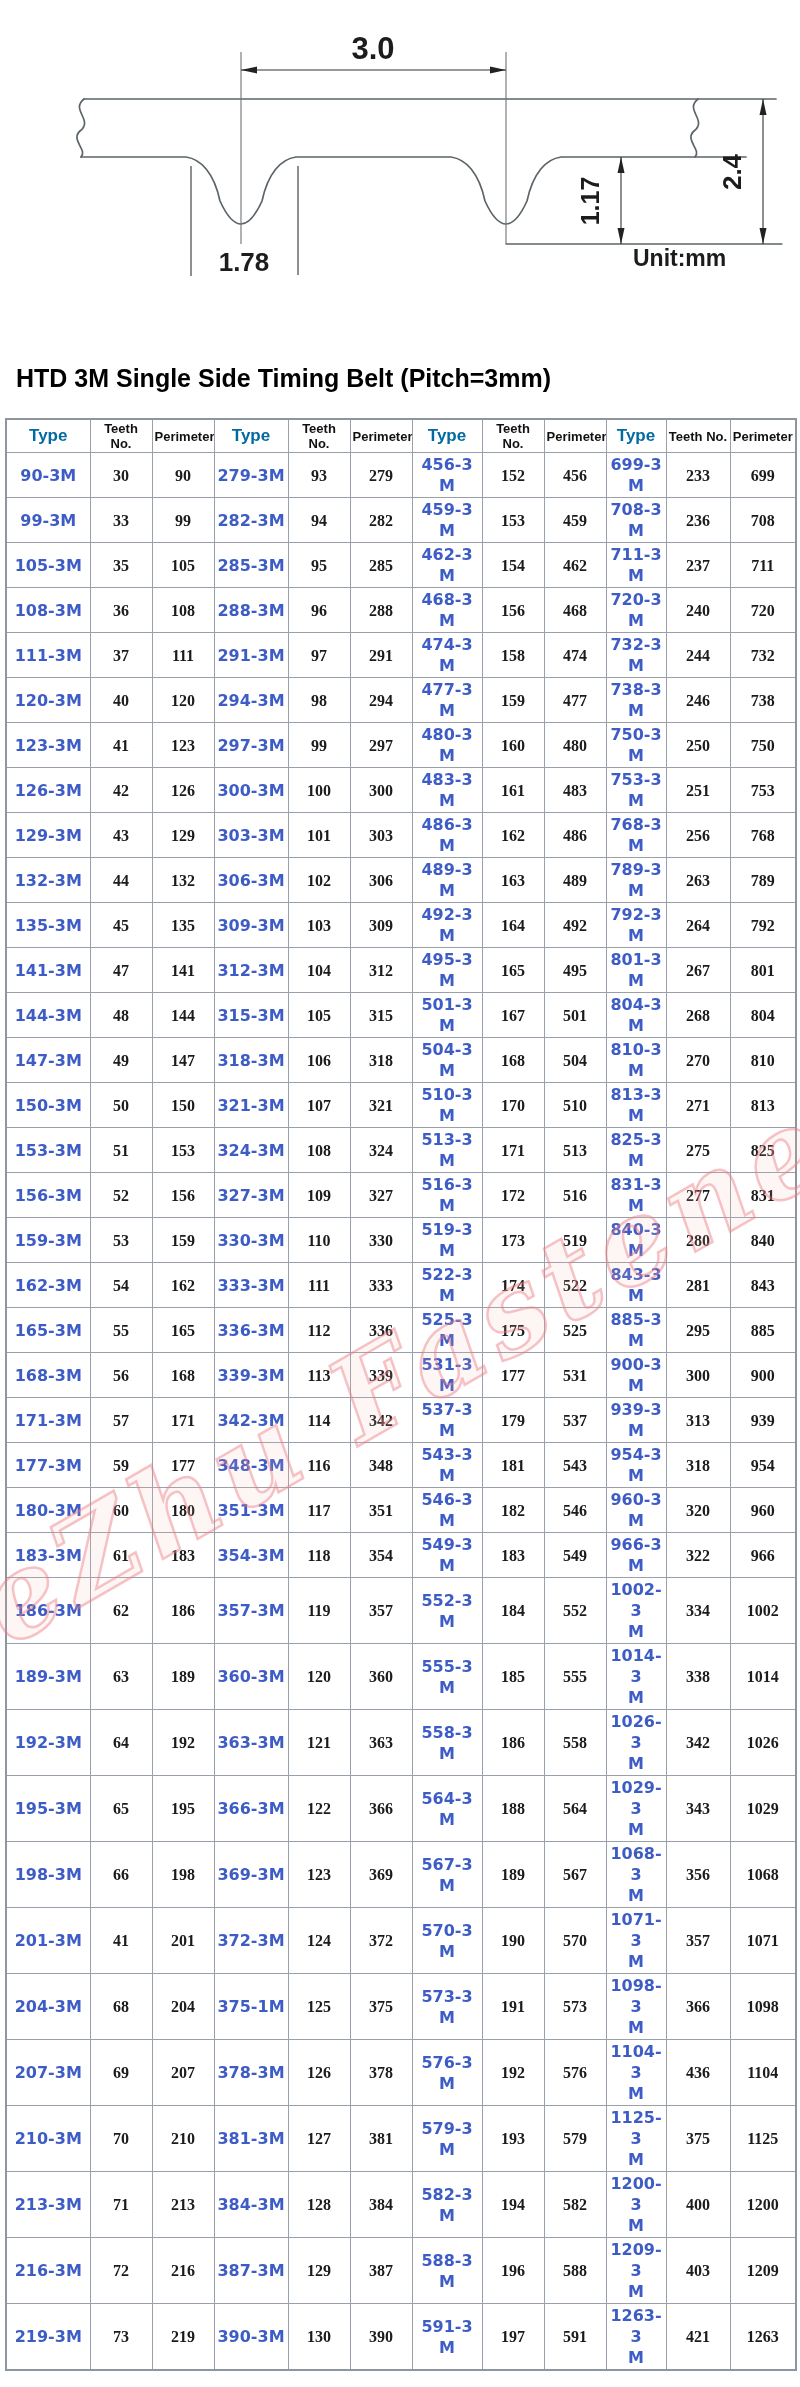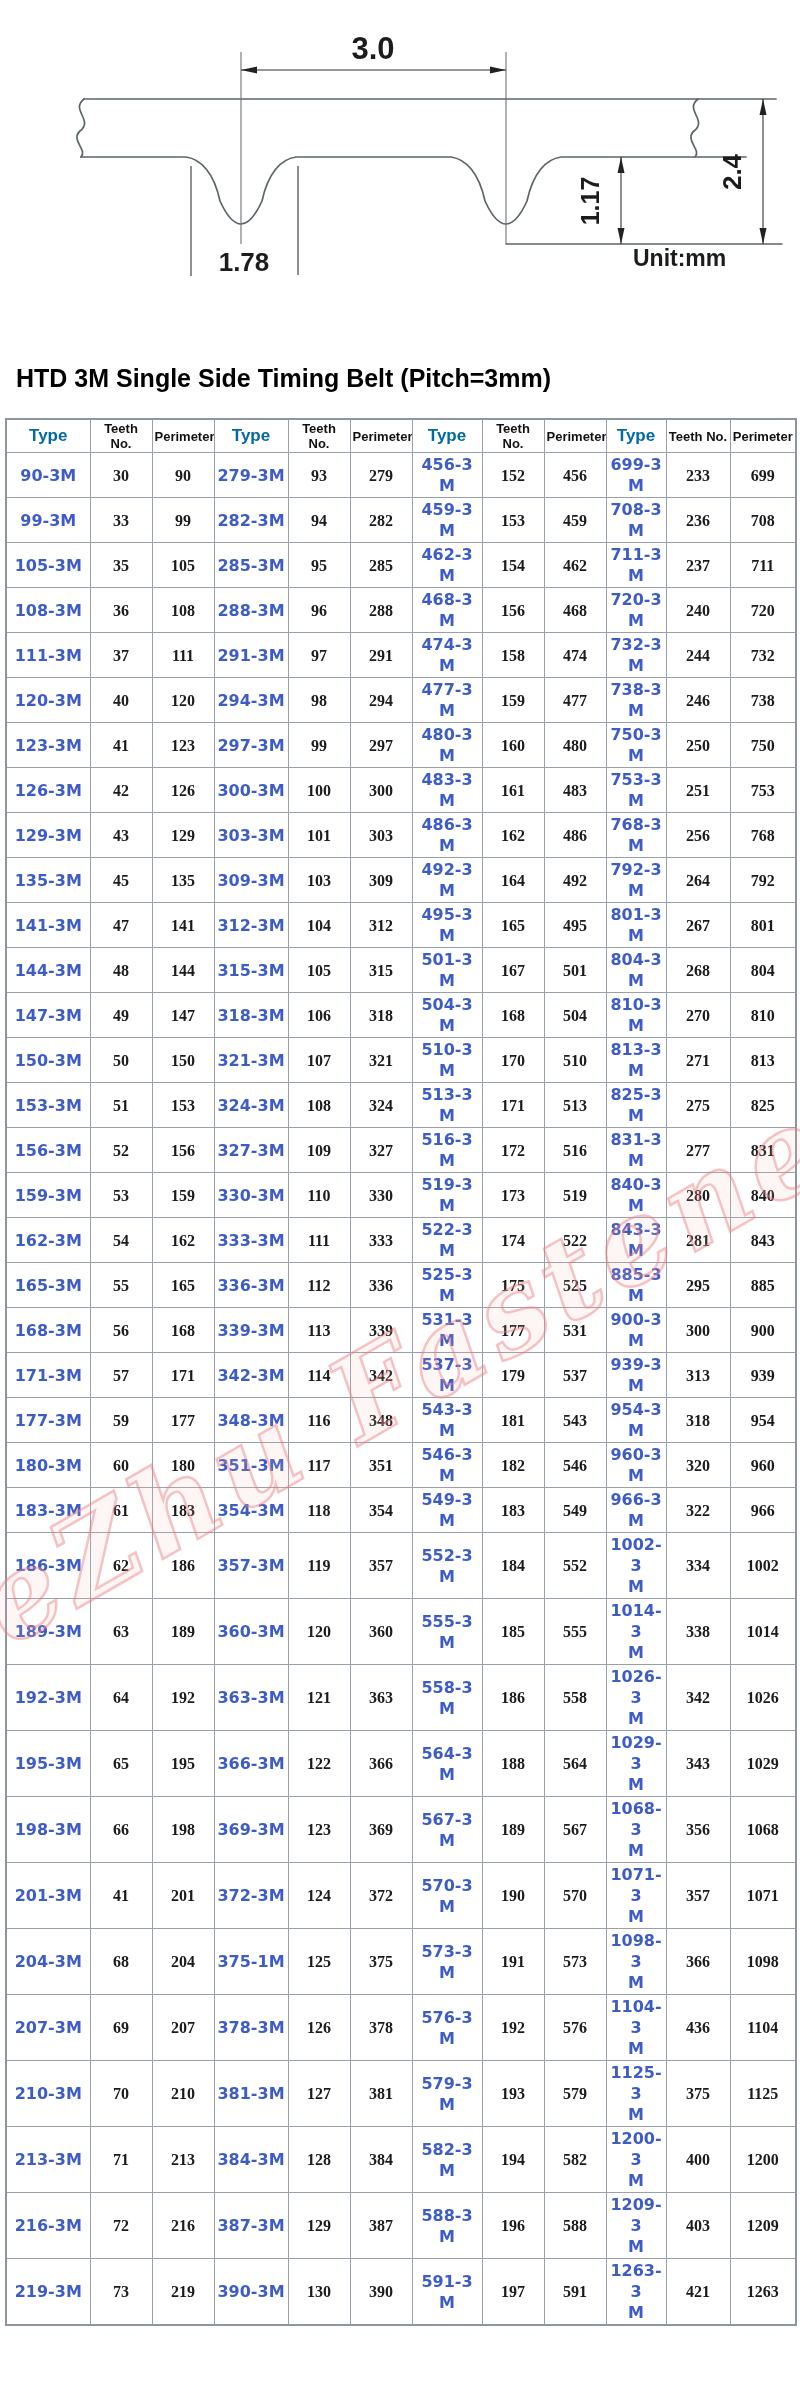--- a/index.html
+++ b/index.html
@@ -258,20 +258,34 @@
           <td class="cell-num">101</td>
           <td class="cell-num">303</td>
           <td class="cell-type">486-3M</td>
           <td class="cell-num">162</td>
           <td class="cell-num">486</td>
           <td class="cell-type">768-3M</td>
           <td class="cell-num">256</td>
           <td class="cell-num">768</td>
         </tr>
         <tr>
+          <td class="cell-type">132-3M</td>
+          <td class="cell-num">44</td>
+          <td class="cell-num">132</td>
+          <td class="cell-type">306-3M</td>
+          <td class="cell-num">102</td>
+          <td class="cell-num">306</td>
+          <td class="cell-type">489-3M</td>
+          <td class="cell-num">163</td>
+          <td class="cell-num">489</td>
+          <td class="cell-type">789-3M</td>
+          <td class="cell-num">263</td>
+          <td class="cell-num">789</td>
+        </tr>
+        <tr>
           <td class="cell-type">135-3M</td>
           <td class="cell-num">45</td>
           <td class="cell-num">135</td>
           <td class="cell-type">309-3M</td>
           <td class="cell-num">103</td>
           <td class="cell-num">309</td>
           <td class="cell-type">492-3M</td>
           <td class="cell-num">164</td>
           <td class="cell-num">492</td>
           <td class="cell-type">792-3M</td>

